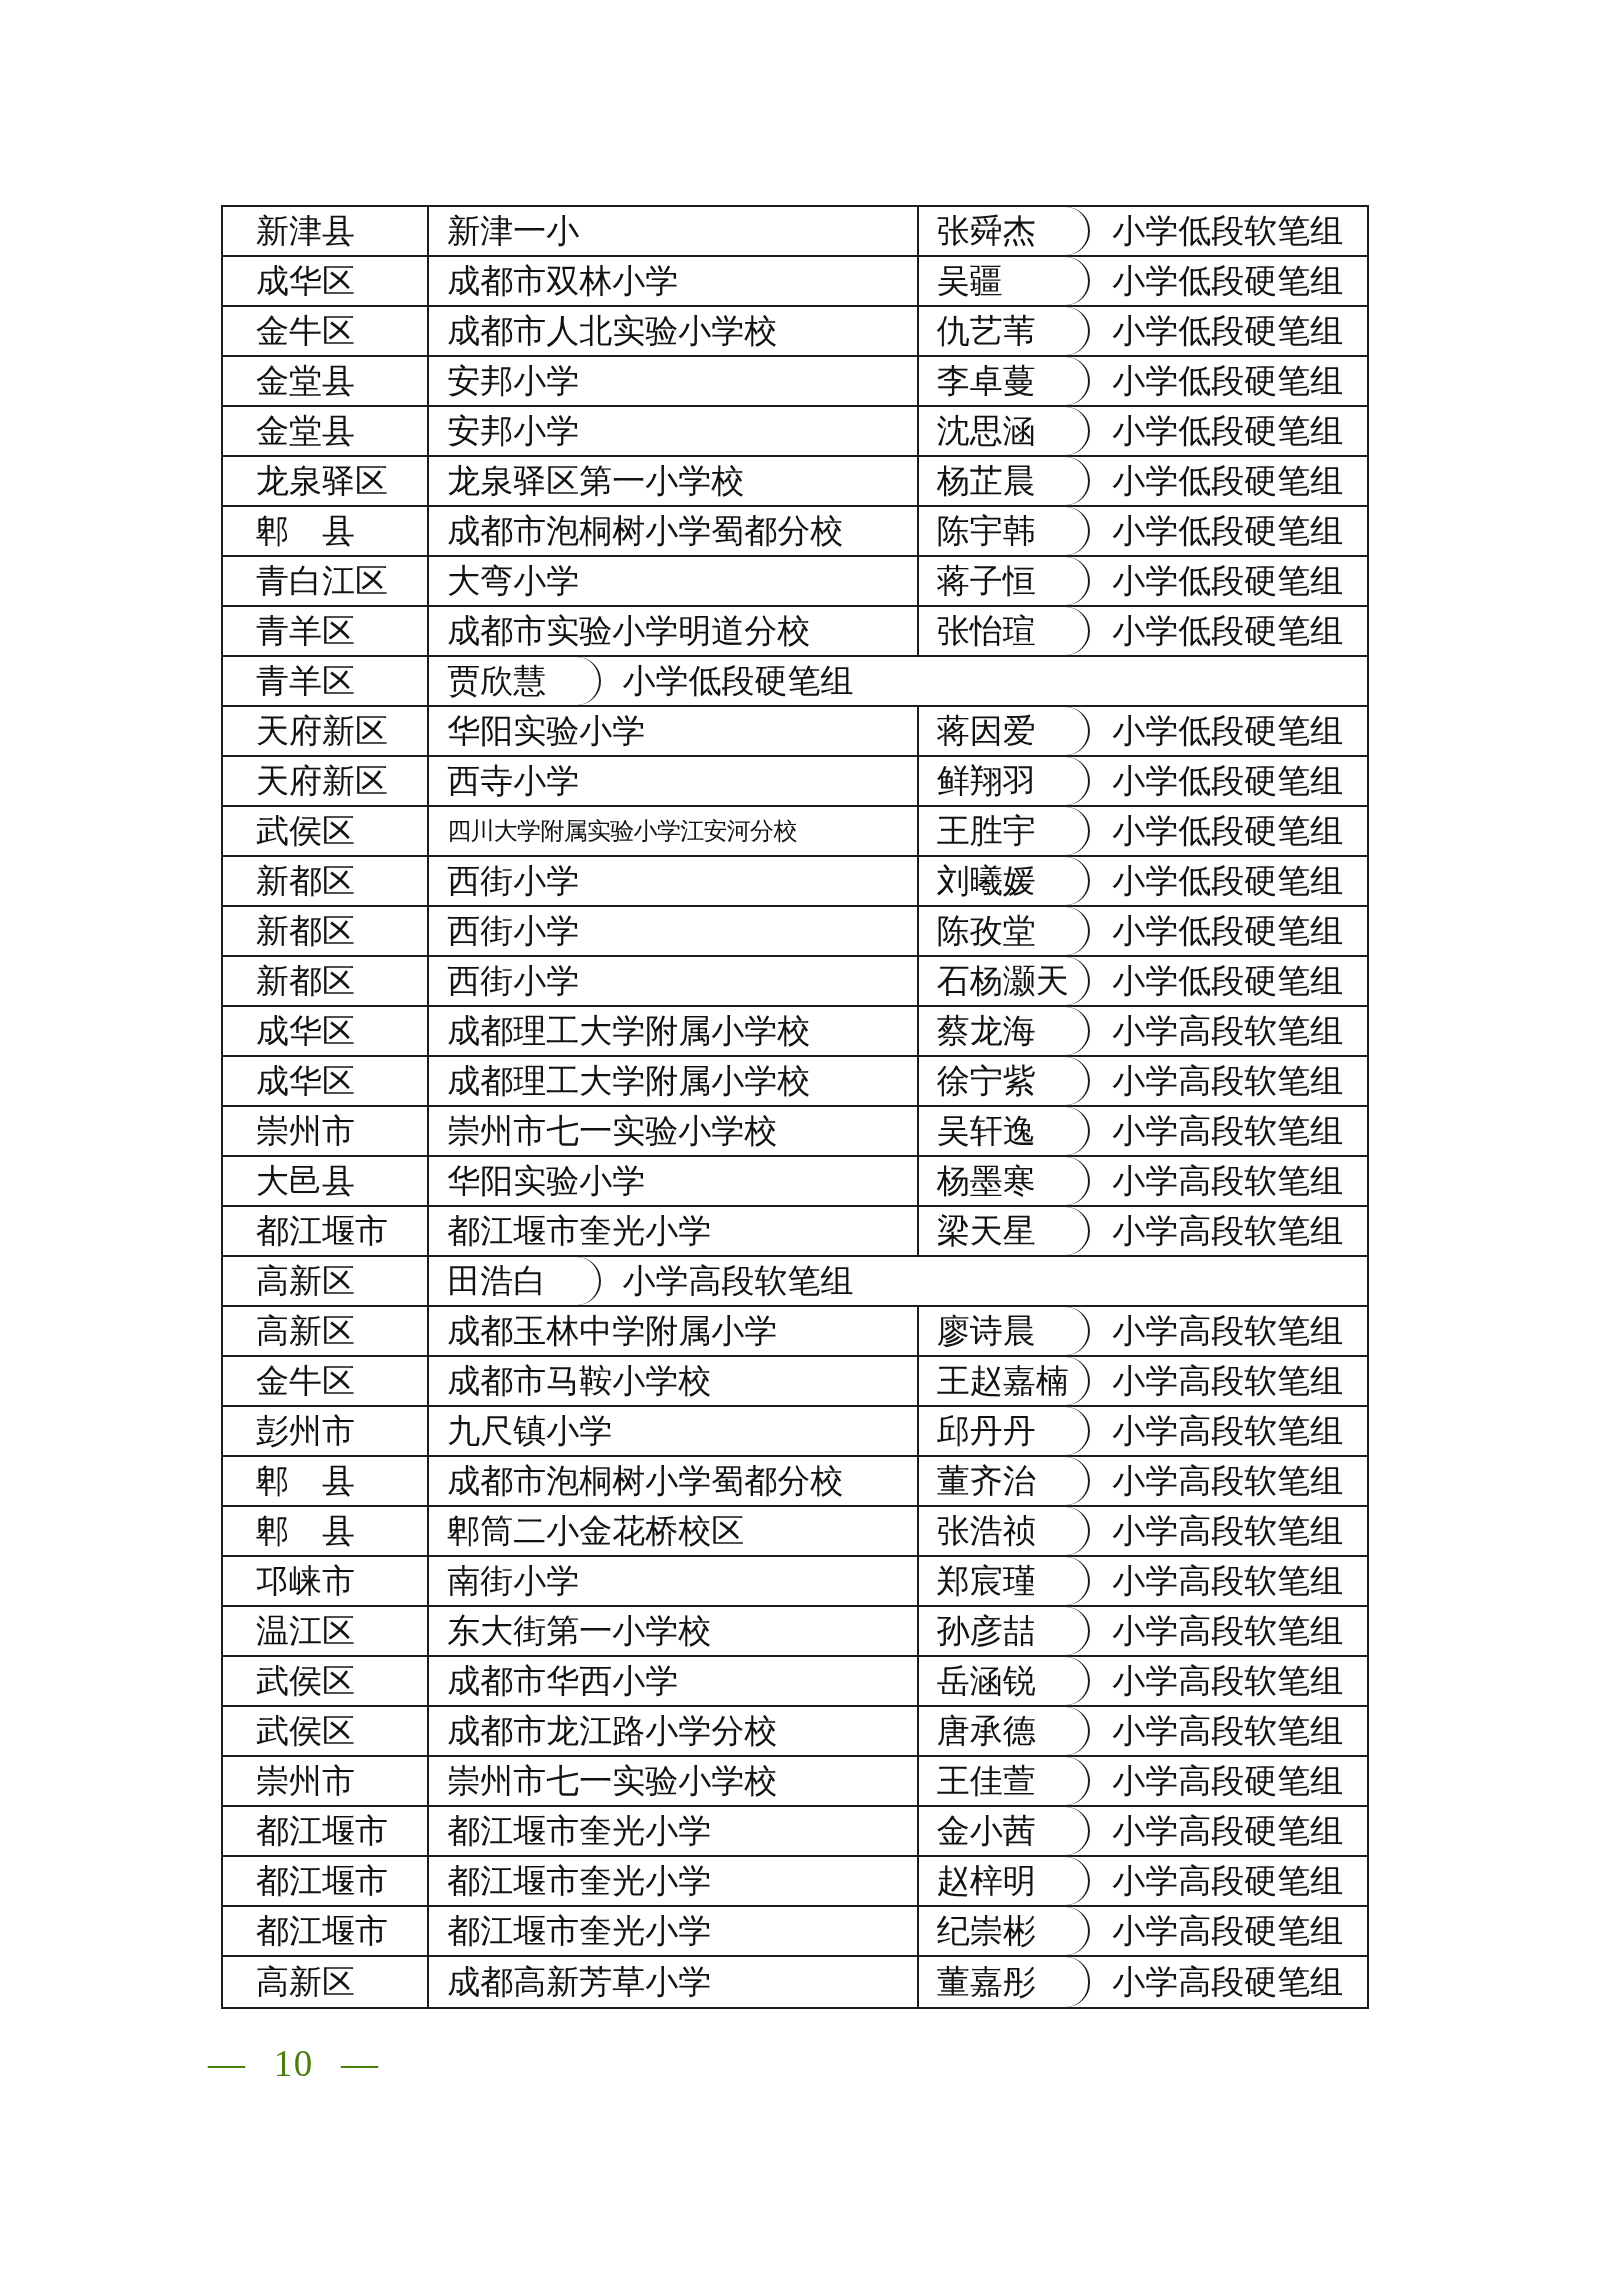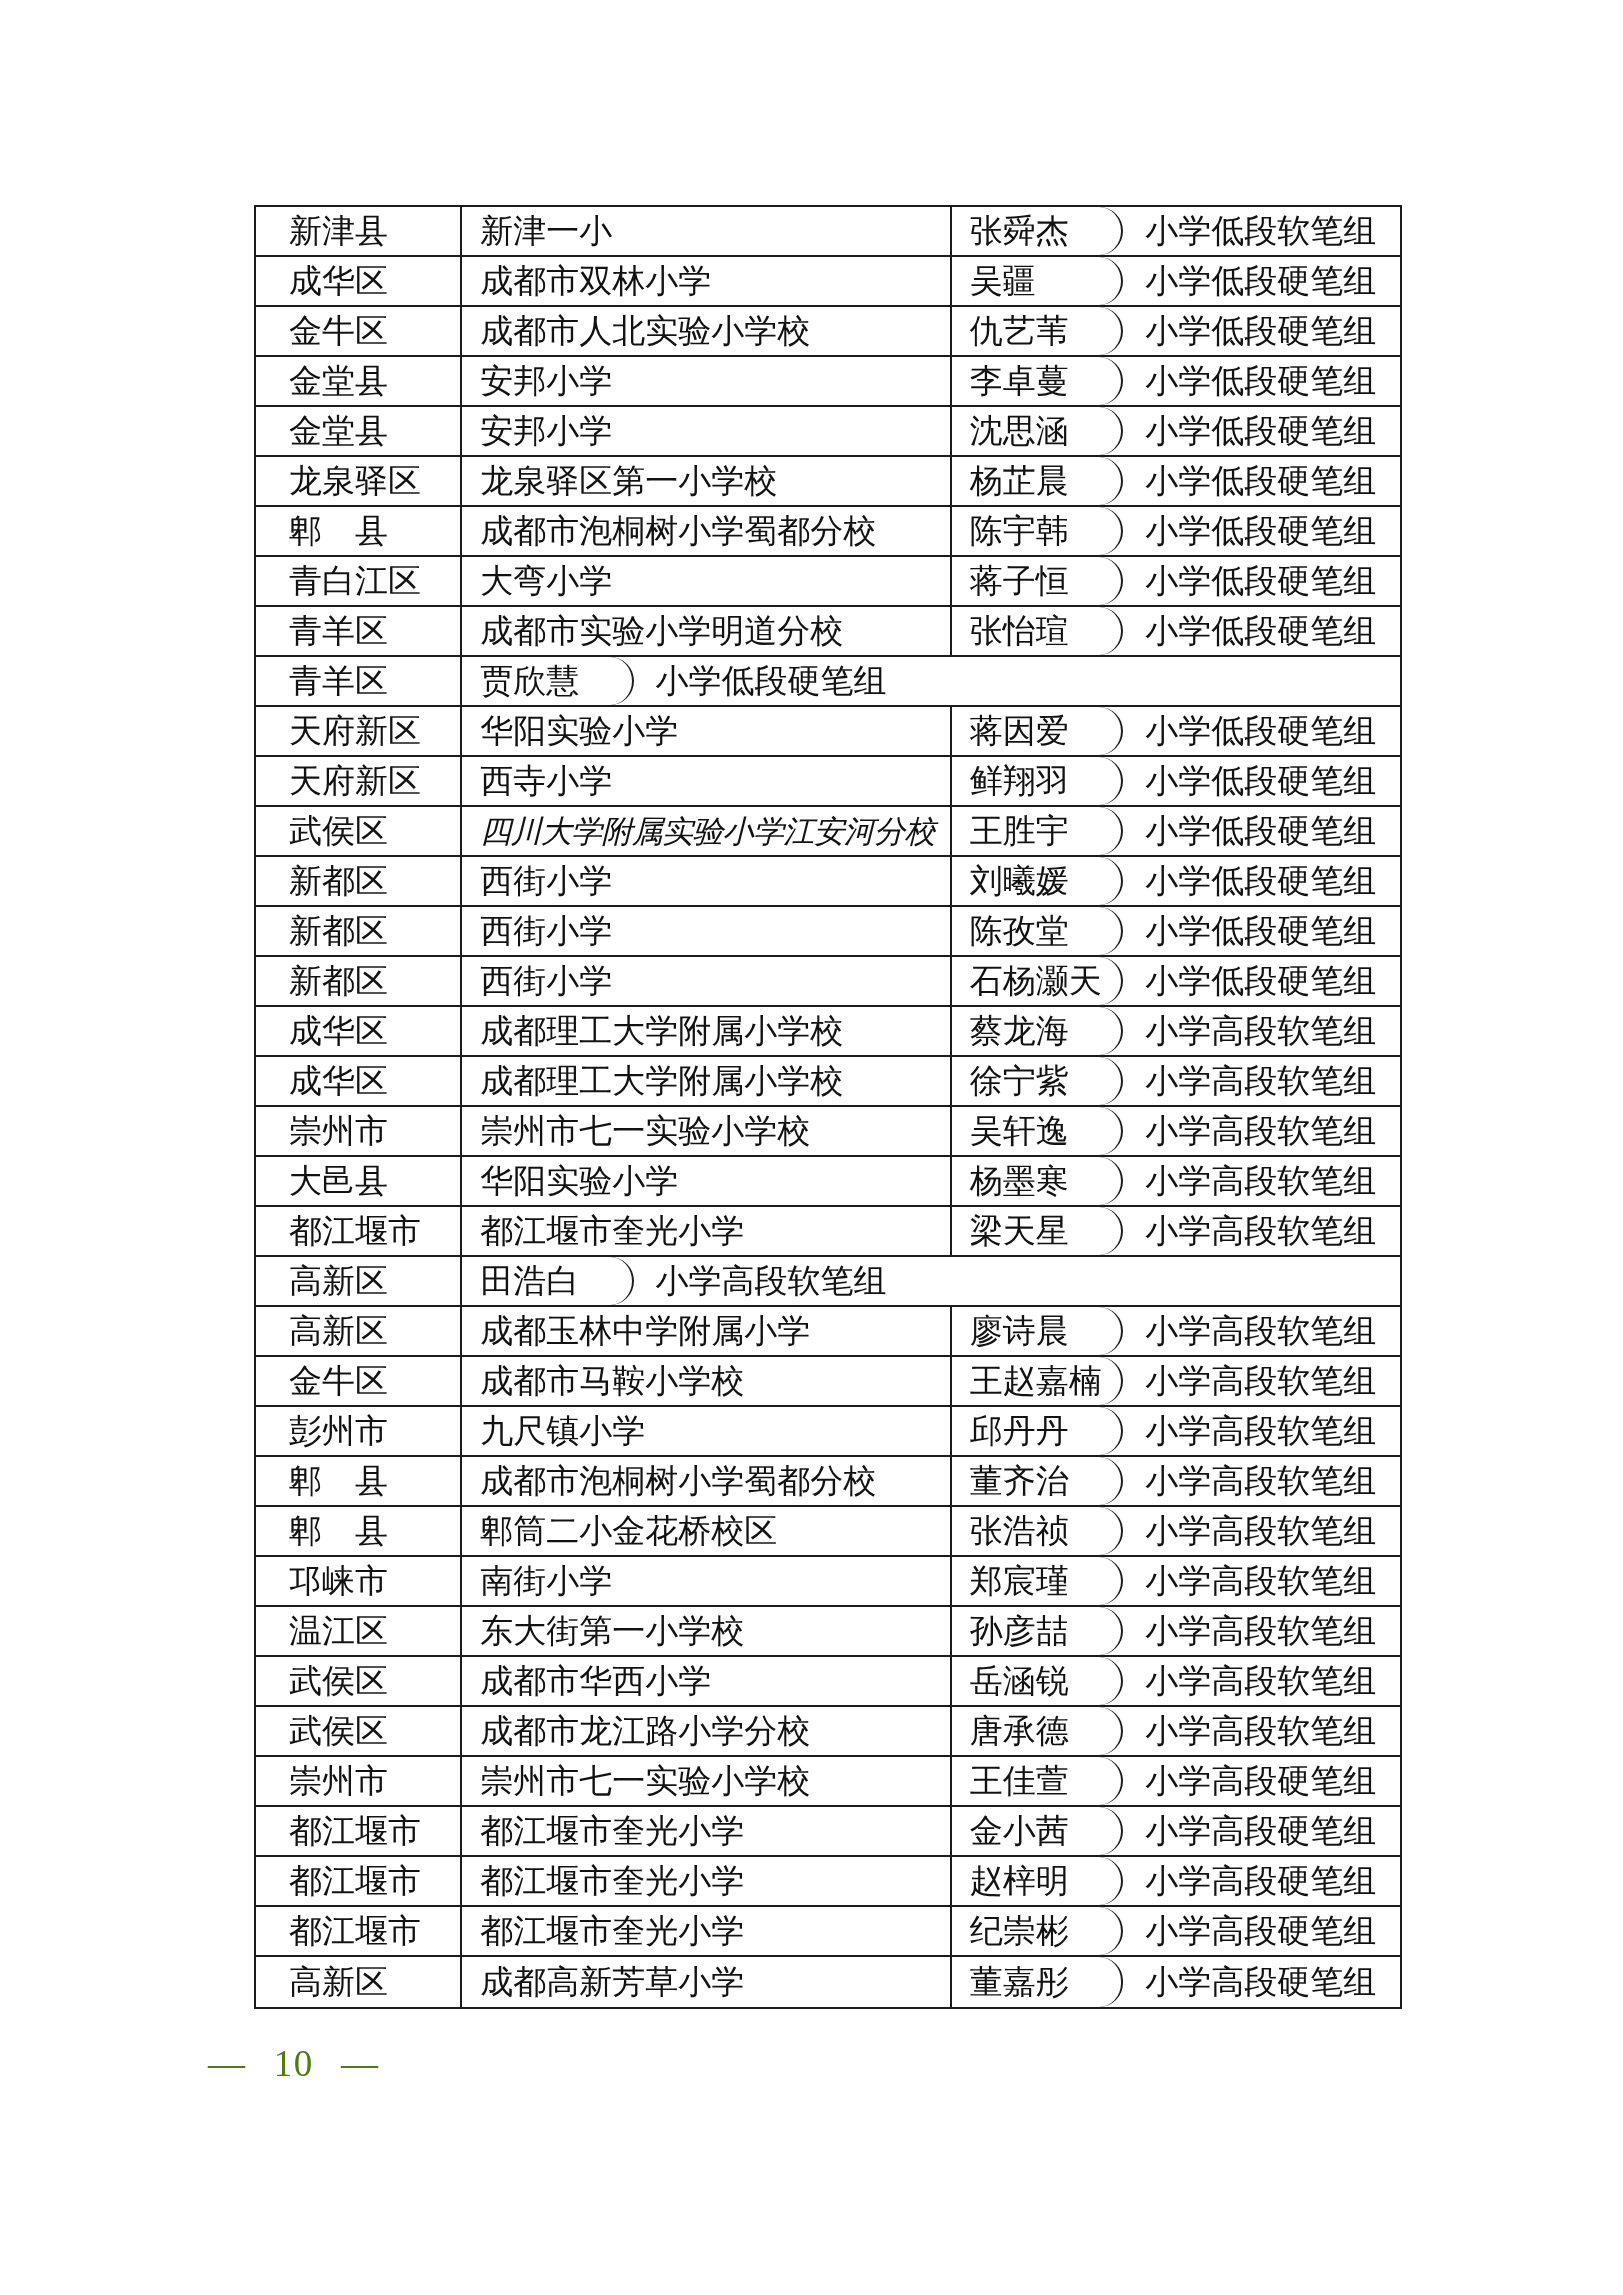--- a/index.html
+++ b/index.html
@@ -22,21 +22,20 @@
   .award-table {
     position: absolute;
     left: 221px;
     top: 205px;
     width: 1148px;
     border: 2px solid #1c1c1c;
     border-top-width: 2.6px;
     border-bottom-width: 2.6px;
     box-sizing: border-box;
     background: #ffffff;
-    margin-left: 33px;
   }
   .t-row {
     display: flex;
     height: 50px;
     box-sizing: border-box;
     border-bottom: 2.6px solid #1c1c1c;
   }
   .t-row:last-child {
     border-bottom: none;
   }
@@ -51,23 +50,22 @@
     overflow: visible;
     border-right: 2px solid #1c1c1c;
     color: #121212;
   }
   .t-cell:last-child { border-right: none; }
   .t-cell.district { width: 18.0%;  padding-left: 33px; }
   .t-cell.school   { width: 42.8%;  padding-left: 18.3px; }
   .t-cell.student  { width: 15.0%;  padding-left: 18.3px; border-radius: 24px; }
   .t-cell.group    { width: 24.2%;  padding-left: 22px; border-radius: 16px; }
   .t-cell.school.compact {
-    font-size: 31px;
+    font-size: 24px;
     letter-spacing: -0.7px;
-    font-style: italic;
   }
   .page-footer {
     position: absolute;
     left: 208px;
     top: 2042px;
     font-size: 37px;
     color: #4d7c0f;
     word-spacing: 17px;
     letter-spacing: 1.3px;
   }

